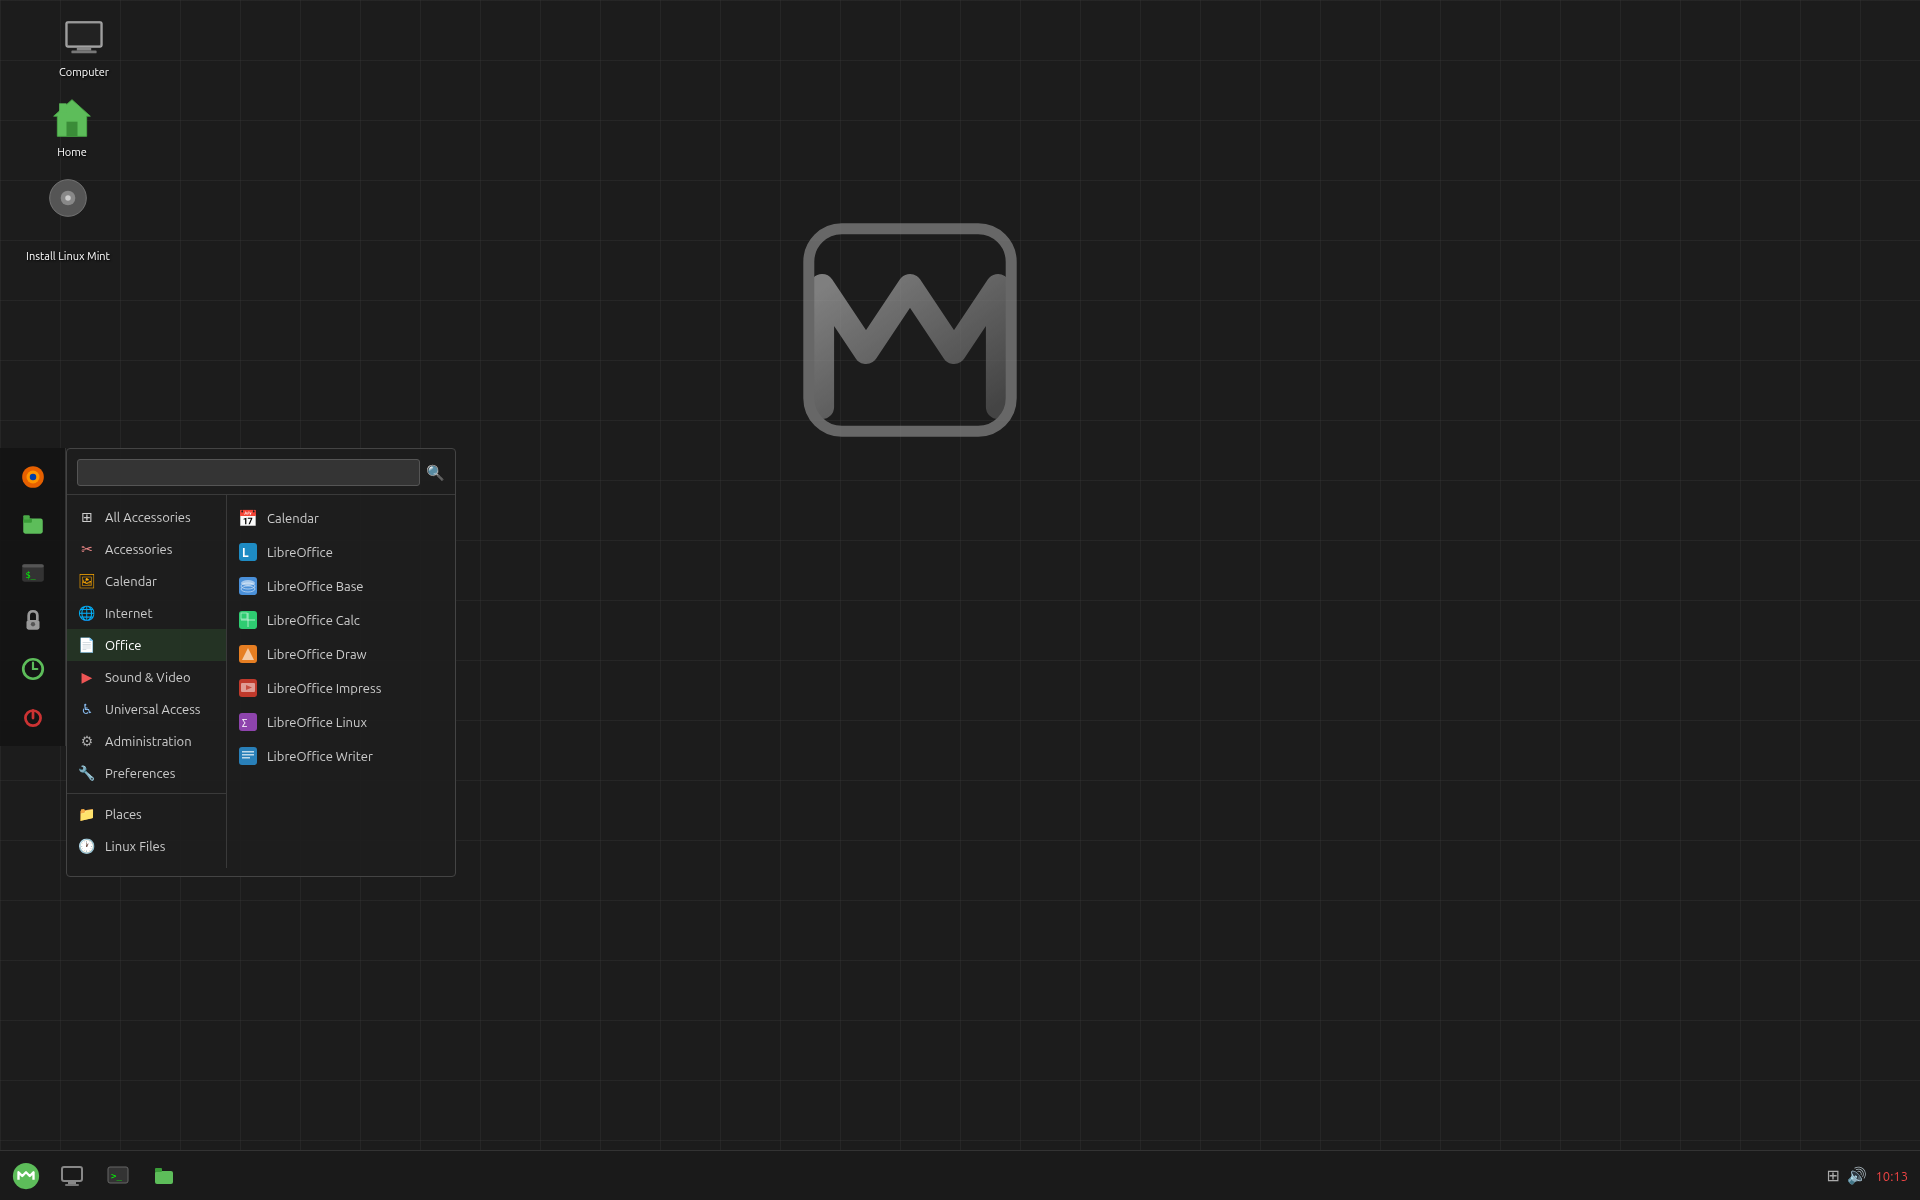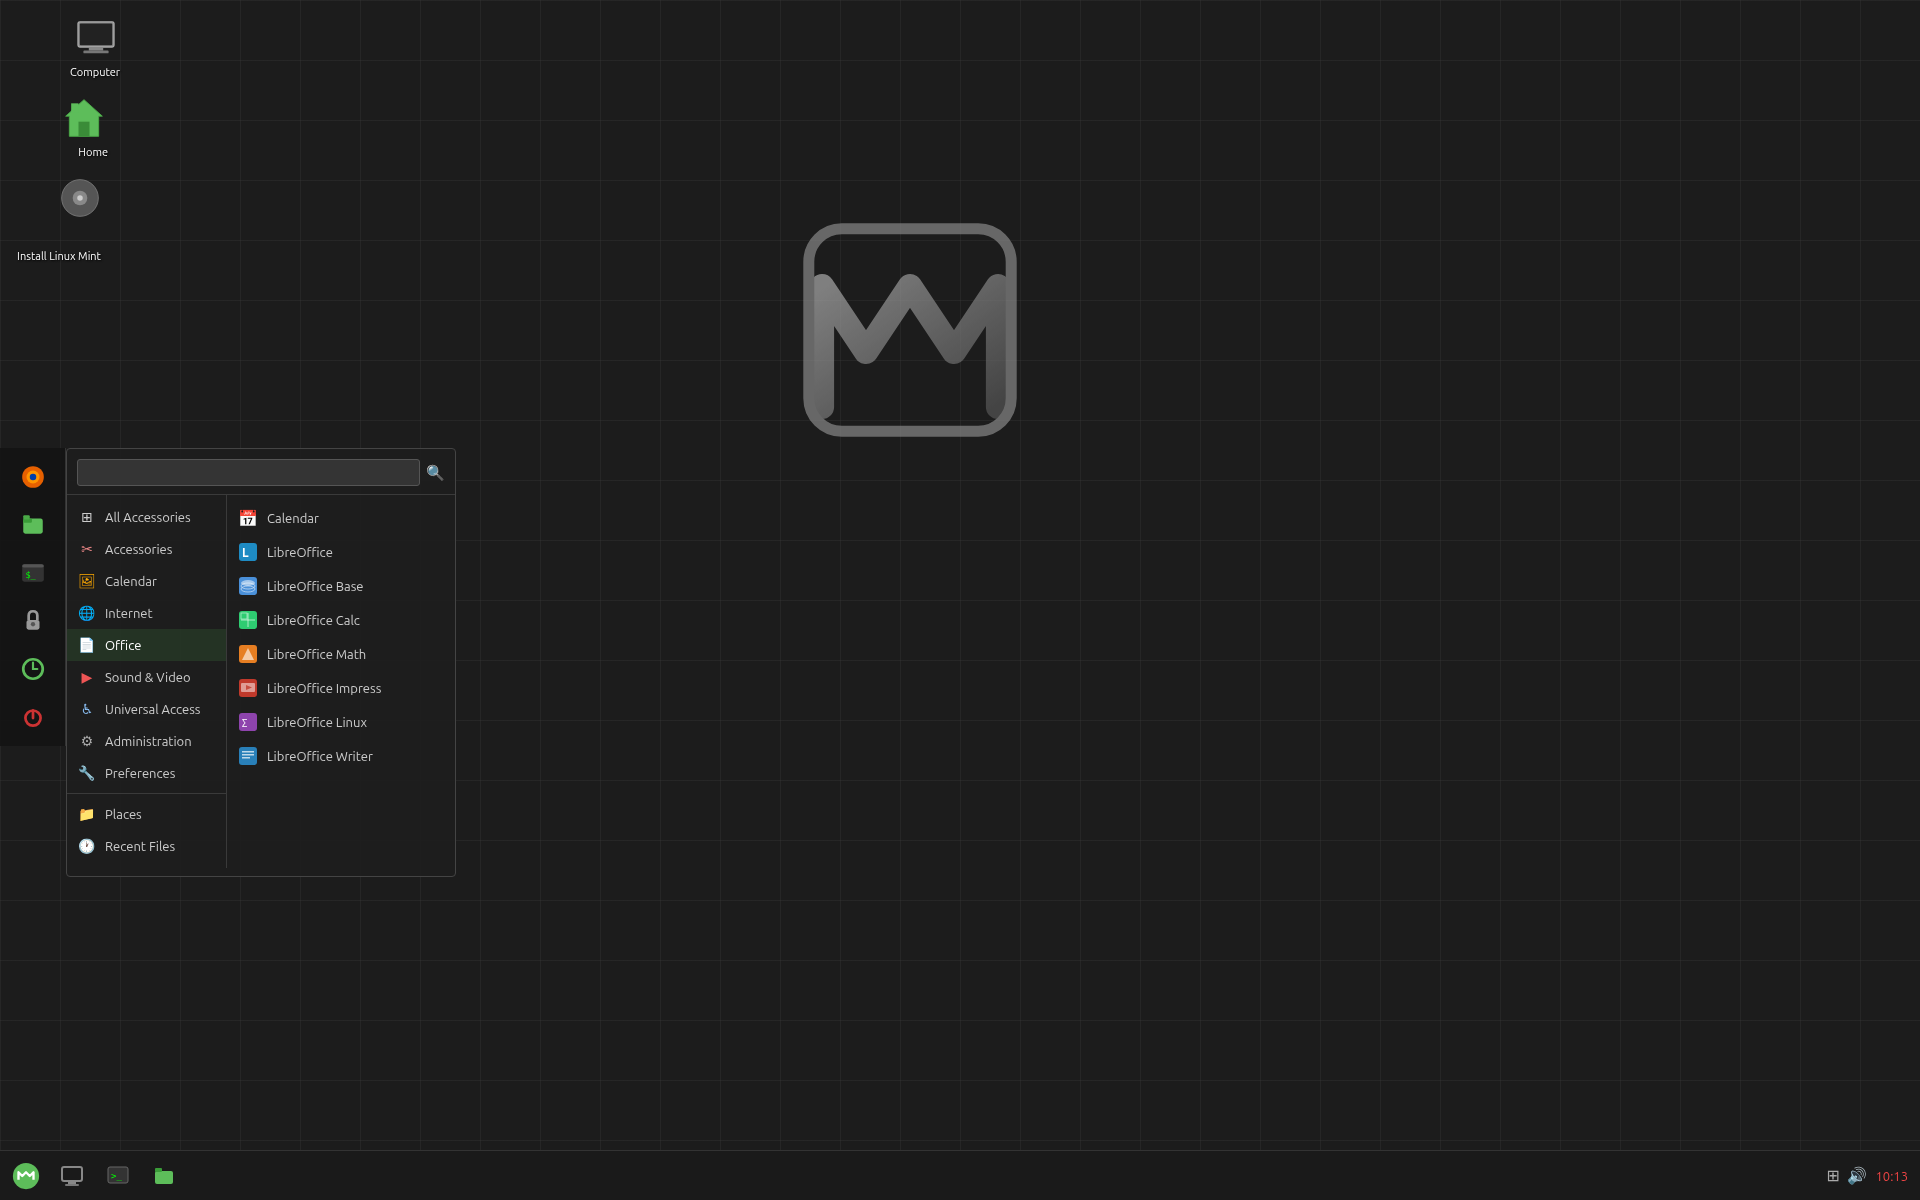--- a/index.html
+++ b/index.html
@@ -22,21 +22,21 @@
         linear-gradient(90deg, rgba(60,60,60,0.3) 1px, transparent 1px);
       background-size: 60px 60px;
       position: relative;
     }
 
     
     .desktop-icon {
       position: absolute;
       display: flex;
       flex-direction: column;
-      align-items: flex-end;
+      align-items: center;
       width: 80px;
       cursor: pointer;
       padding: 4px;
     }
     .desktop-icon .icon-img {
       width: 48px;
       height: 48px;
       display: flex;
       align-items: center;
       justify-content: center;
@@ -374,21 +374,21 @@
         </div>
 
         <div style="height:1px;background:#3a3a3a;margin:4px 0;"></div>
 
         <div class="menu-cat-item">
           <span class="cat-icon" style="color:#5dbd5a;">📁</span>
           <span>Places</span>
         </div>
         <div class="menu-cat-item">
           <span class="cat-icon" style="color:#aaa;">🕐</span>
-          <span>Recent Files</span>
+          <span>Linux Files</span>
         </div>
       </div>
 
       <div class="menu-apps">
         <div class="menu-app-item">
           <span class="app-icon" style="color:#e74c3c;">📅</span>
           <span>Calendar</span>
         </div>
         <div class="menu-app-item">
           <span class="app-icon">
@@ -421,21 +421,21 @@
           </span>
           <span>LibreOffice Calc</span>
         </div>
         <div class="menu-app-item">
           <span class="app-icon">
             <svg viewBox="0 0 22 22" width="22" height="22">
               <rect x="2" y="2" width="18" height="18" rx="3" fill="#e67e22"></rect>
               <path d="M5,17 L11,5 L17,17 Z" fill="white" opacity="0.6"></path>
             </svg>
           </span>
-          <span>LibreOffice Math</span>
+          <span>LibreOffice Draw</span>
         </div>
         <div class="menu-app-item">
           <span class="app-icon">
             <svg viewBox="0 0 22 22" width="22" height="22">
               <rect x="2" y="2" width="18" height="18" rx="3" fill="#c0392b"></rect>
               <rect x="4" y="6" width="14" height="9" rx="1" fill="#fff" opacity="0.5"></rect>
               <polygon points="9,8 9,13 15,10.5" fill="#c0392b" opacity="0.8"></polygon>
             </svg>
           </span>
           <span>LibreOffice Impress</span>

